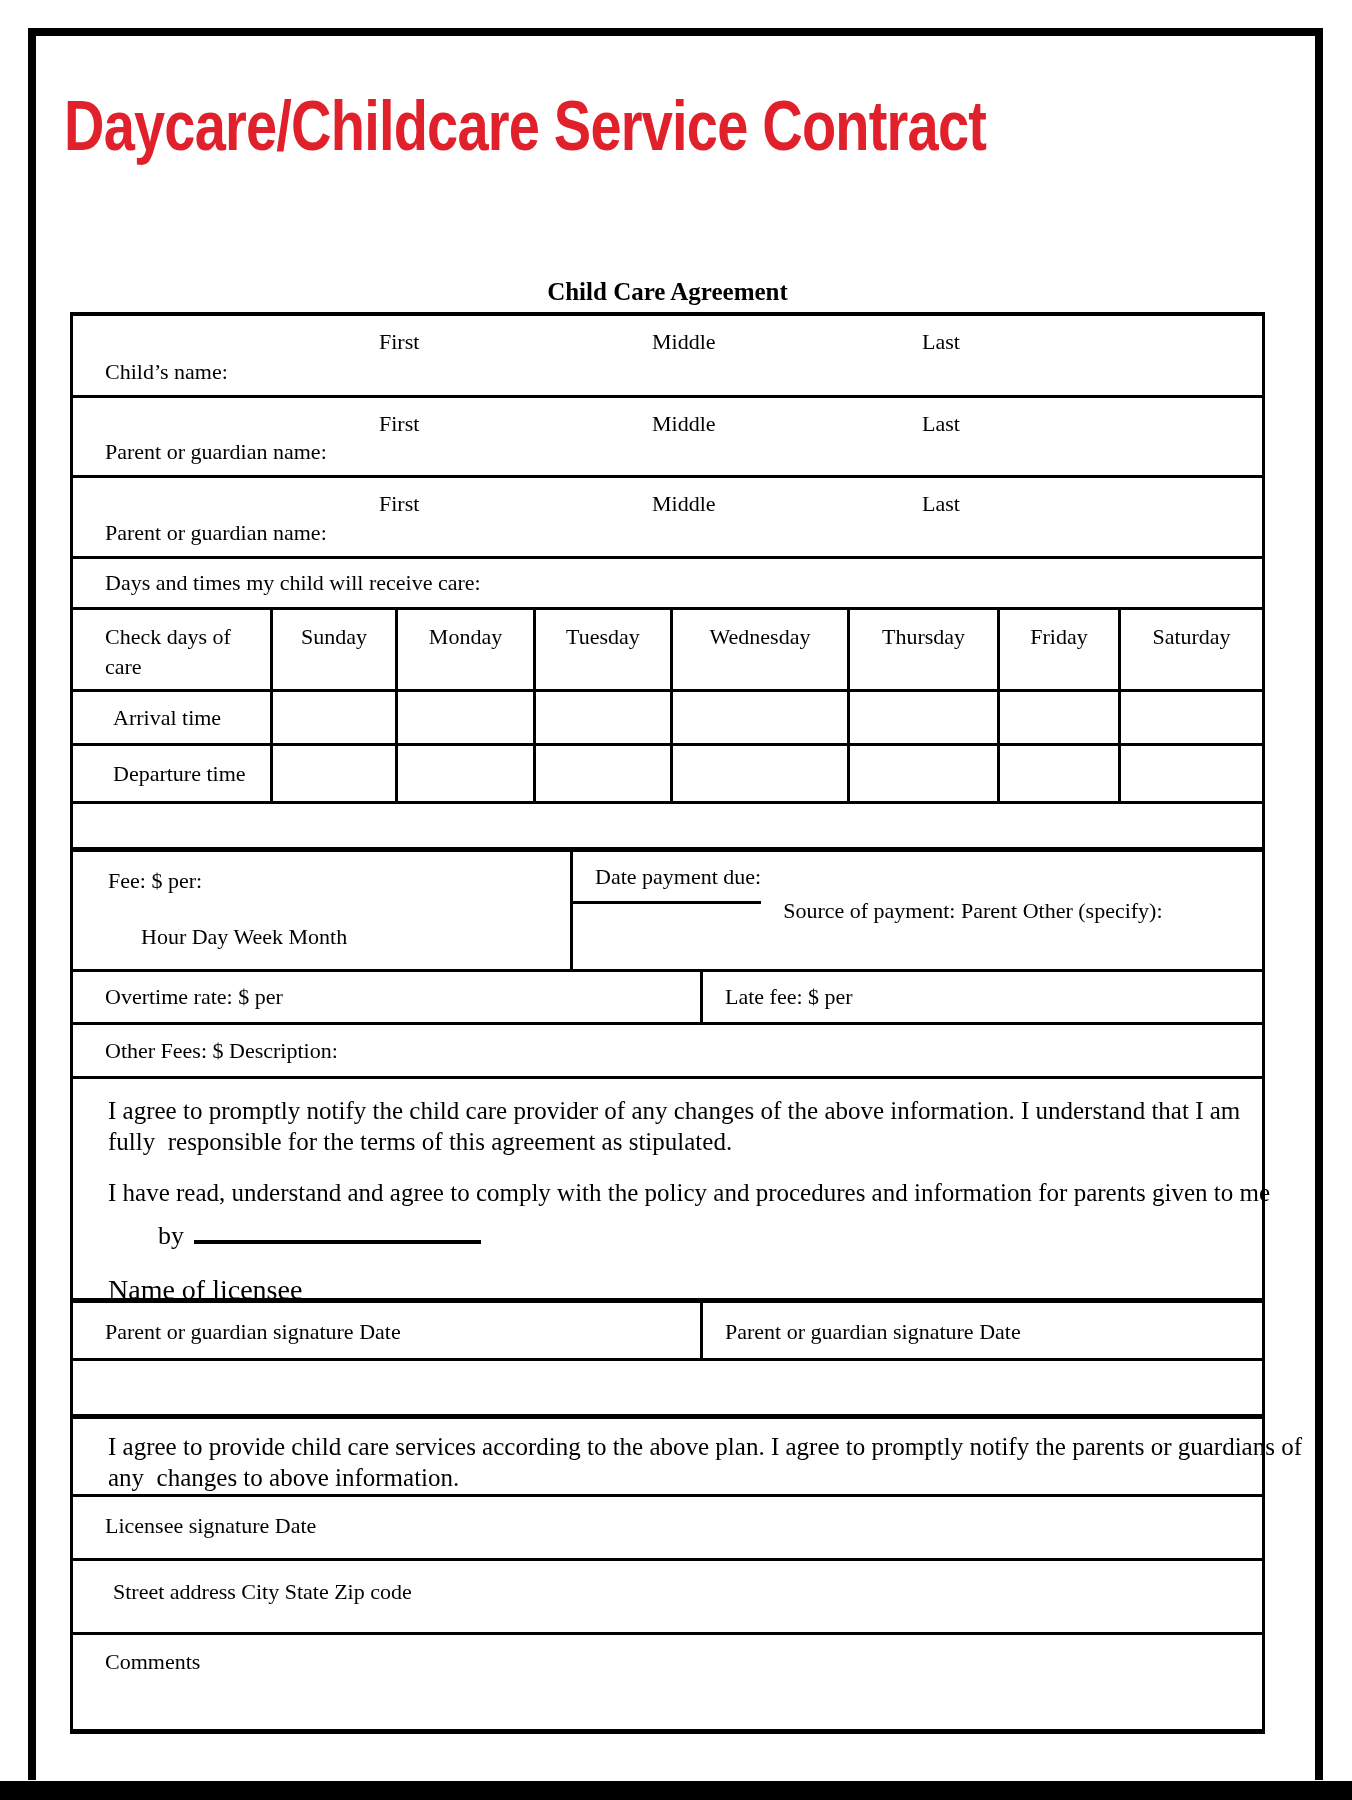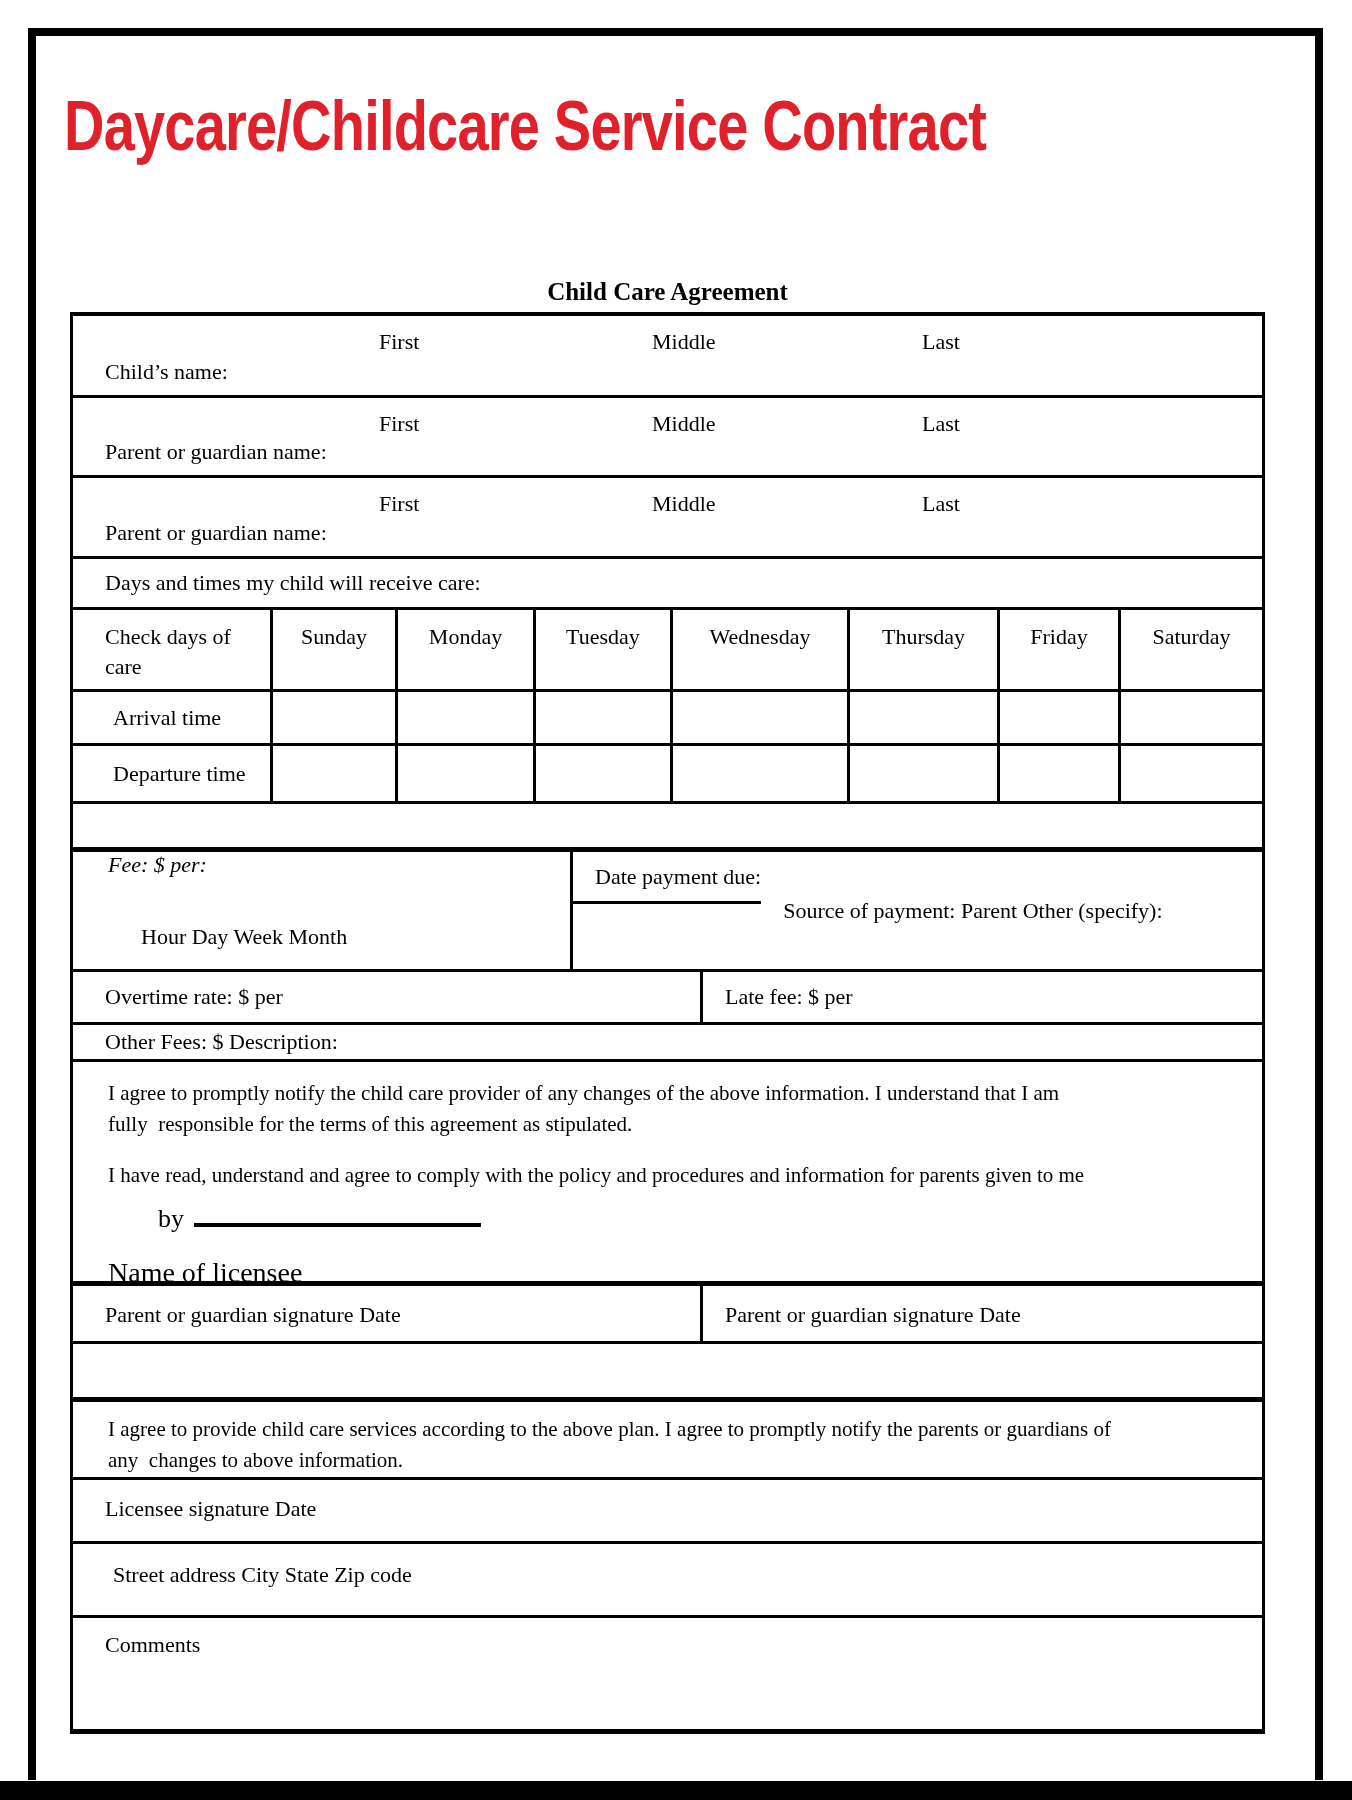--- a/index.html
+++ b/index.html
@@ -26,50 +26,50 @@
     font-weight:700; font-size:25px;
   }
   .form-table {
     position:absolute; left:70px; top:312px; width:1195px; height:1422px;
     border:3px solid #000; border-top-width:4px; border-bottom-width:5px;
     display:flex; flex-direction:column; font-size:22px;
   }
   .row { position:relative; flex-shrink:0; border-bottom:3px solid #000; }
   .r1{height:82px} .r2{height:80px} .r3{height:81px} .r4{height:51px}
   .r5{height:82px} .r6{height:54px} .r7{height:58px} .r8{height:46px}
-  .r9{height:122px; border-top:2px solid #000;} .r10{height:53px} .r11{height:37px}
+  .r9{height:122px; border-top:2px solid #000;} .r10{height:53px} .r11{height:54px}
   .r12{height:222px} .r13{height:60px; border-top:2px solid #000;} .r14{height:56px}
   .r15{height:80px; border-top:2px solid #000;} .r16{height:64px} .r17{height:74px}
   .r18{flex:1; border-bottom:none;}
   .fml { position:absolute; top:13px; font-size:22px; }
   .fml.f{left:306px} .fml.m{left:579px} .fml.l{left:849px}
   .row-label { position:absolute; left:32px; bottom:10px; }
   .center-left { display:flex; align-items:center; padding-left:32px; }
   .grid { display:flex; }
   .grid .c { height:100%; }
   .grid .c + .c { border-left:3px solid #000; }
   .c-label{width:197px} .c-sun{width:125px} .c-mon{width:138px} .c-tue{width:137px}
   .c-wed{width:177px} .c-thu{width:150px} .c-fri{width:121px} .c-sat{flex:1}
   .day-head { padding-top:14px; text-align:center; }
   .check-label { padding:12px 10px 0 32px; line-height:30px; }
   .time-label { display:flex; align-items:center; padding-left:40px; }
   .fee-left { width:497px; position:relative; height:100%; }
-  .fee-lab { position:absolute; left:35px; top:0;font-style:italic; }
+  .fee-lab { position:absolute; left:35px; top:16px; }
   .fee-units { position:absolute; left:68px; top:72px; }
   .fee-right { flex:1; border-left:3px solid #000; display:flex; flex-direction:row; height:100%; }
   .fee-sub1 { height:52px; border-bottom:3px solid #000; display:flex; align-items:center; padding-left:22px; }
   .fee-sub2 { flex:1; display:flex; align-items:center; padding-left:22px; }
   .half-l { width:627px; height:100%; }
   .half-r { flex:1; border-left:3px solid #000; height:100%; }
   .half-pad-l { display:flex; align-items:center; padding-left:32px; }
   .half-pad-r { display:flex; align-items:center; padding-left:22px; }
   .sig-cell-l { padding:16px 0 0 32px; }
   .sig-cell-r { padding:16px 0 0 22px; }
   .agree-cell { padding:16px 20px 0 35px; }
-  .line { white-space:pre; line-height:31px; font-size:21px; }
+  .line { white-space:pre; line-height:31px; font-size:25px; }
   .p2 { margin-top:20px; }
   .by-row { margin-top:13px; margin-left:50px; font-size:26px; }
   .blank-line { display:inline-block; width:287px; height:18px;
                 border-bottom:4px solid #000; margin-left:10px; }
   .licensee-name { margin-top:23px; font-size:28px; }
   .provide-cell { padding:12px 20px 0 35px; }
   .pad-16-32 { padding:16px 0 12px 32px; }
   .pad-18-40 { padding:18px 0 0 40px; }
   .pad-14-32 { padding:14px 0 0 32px; }
 </style>

